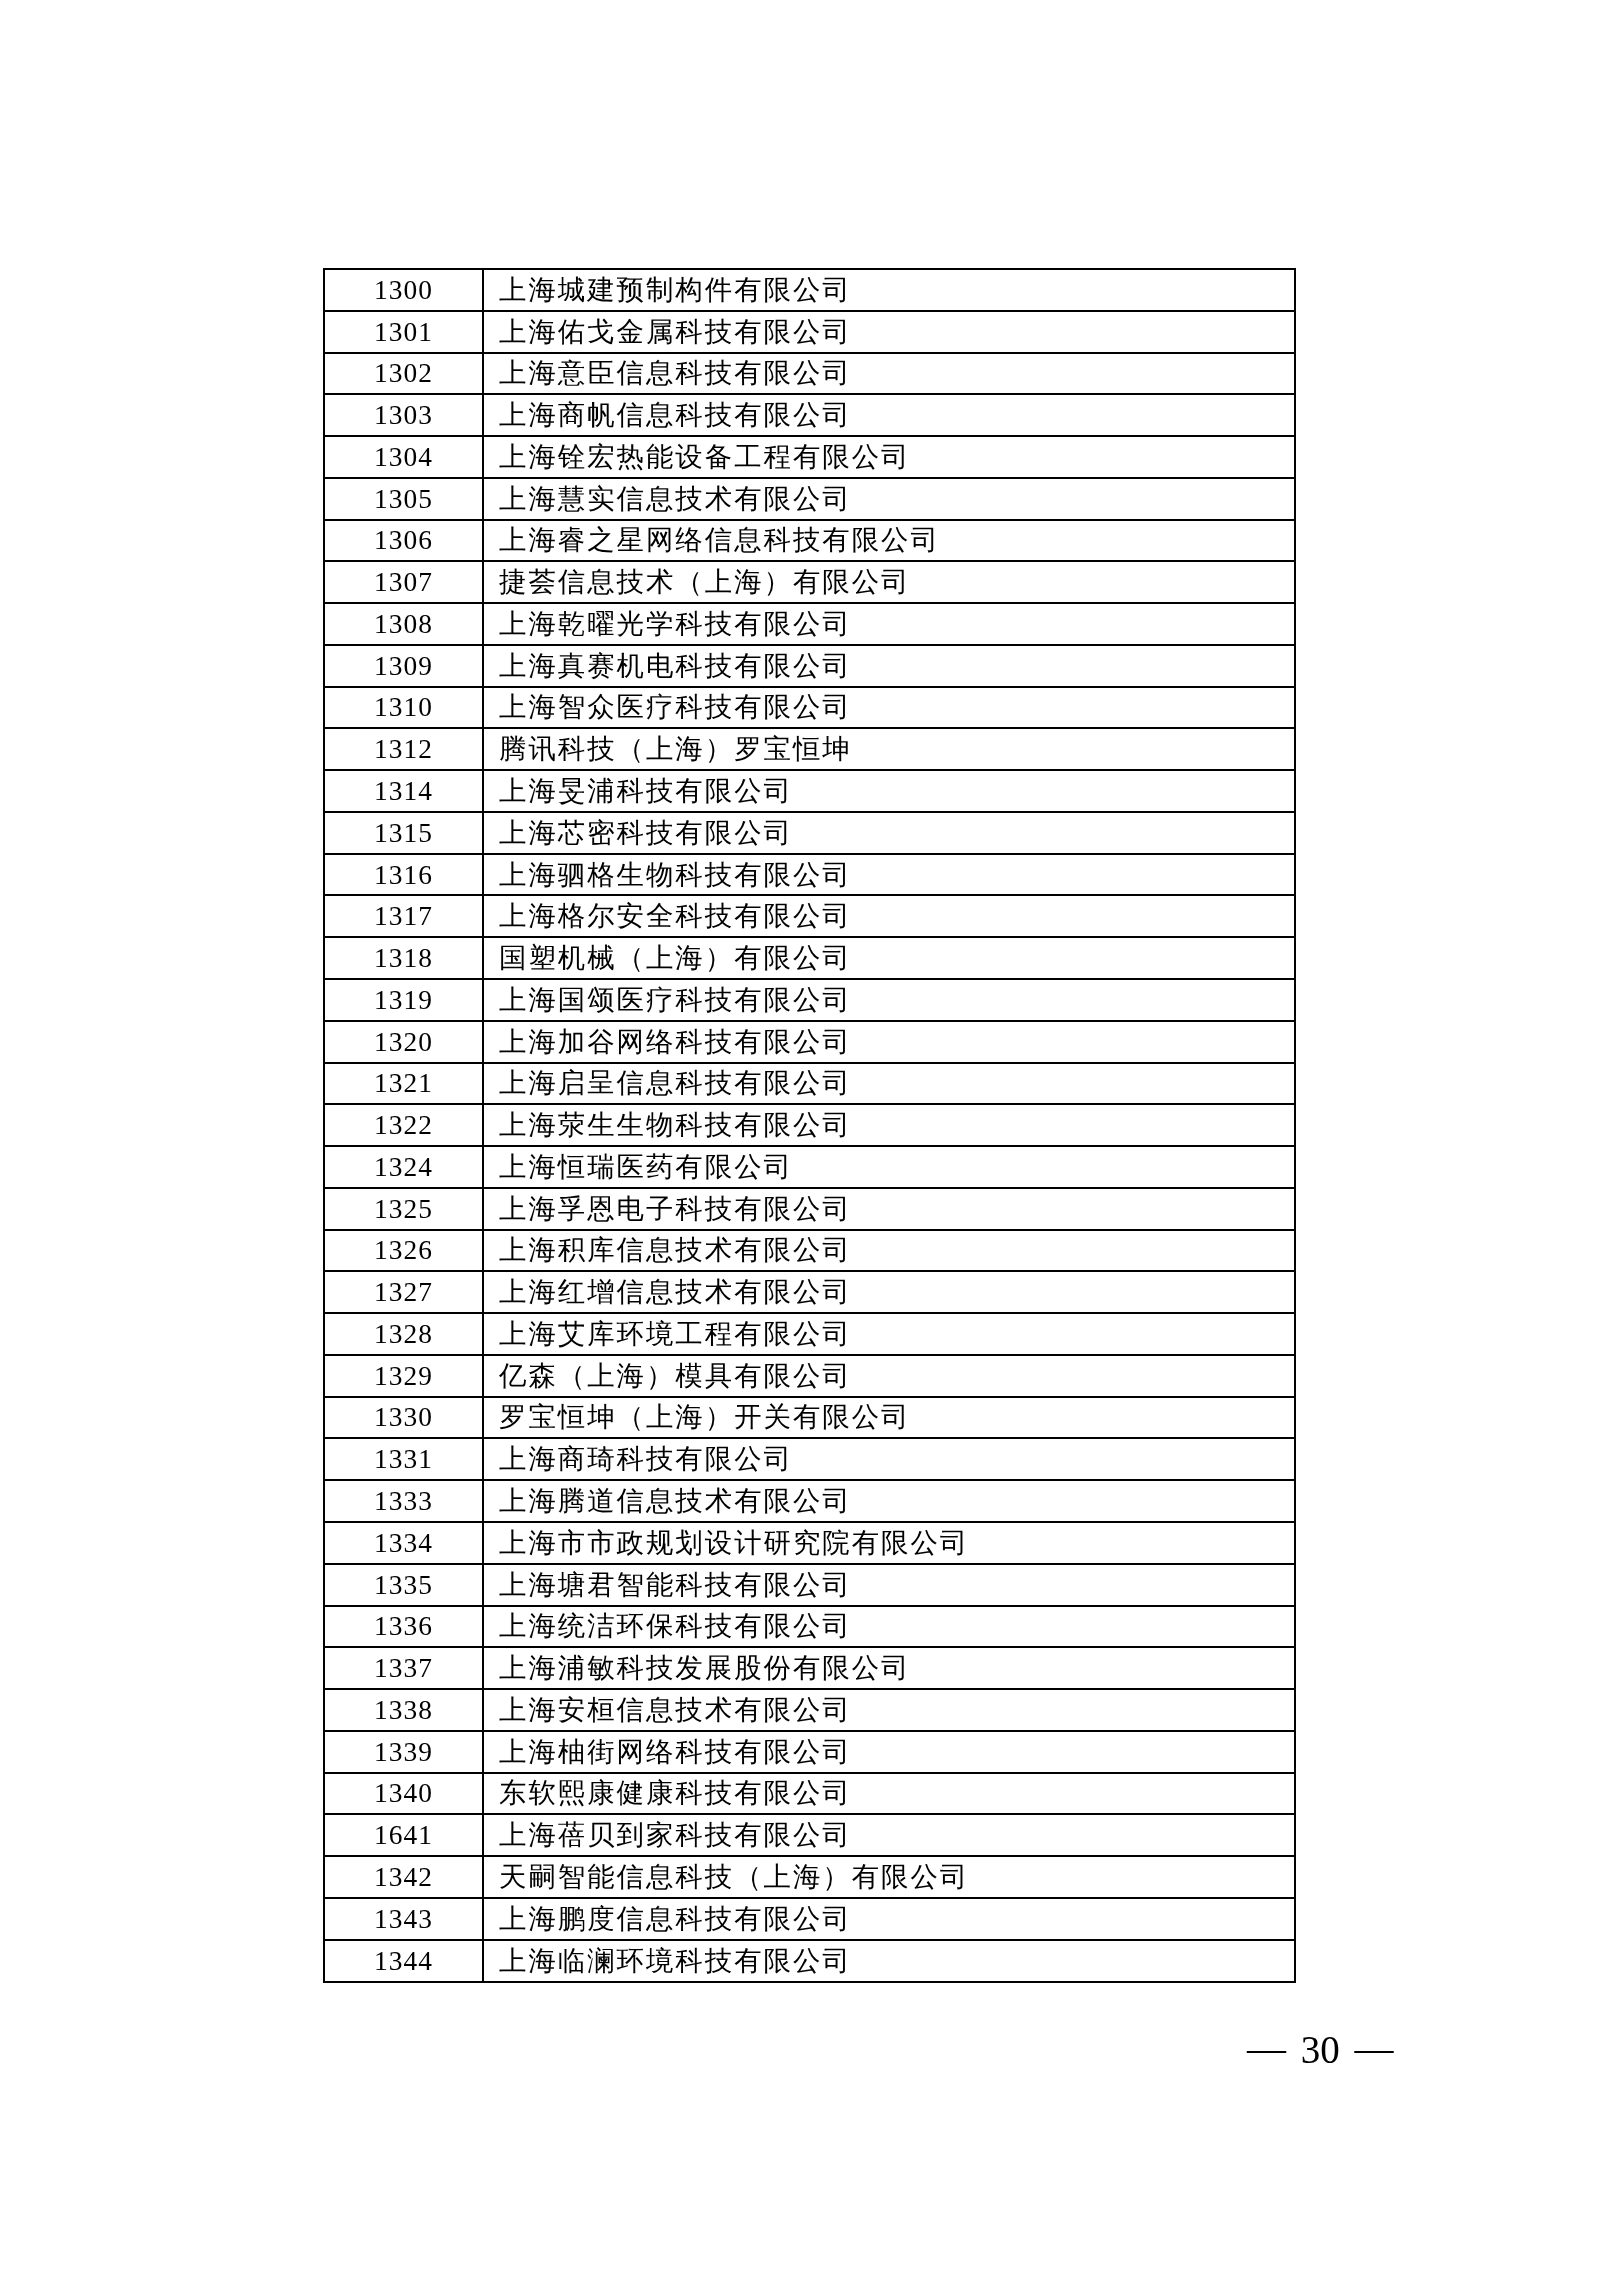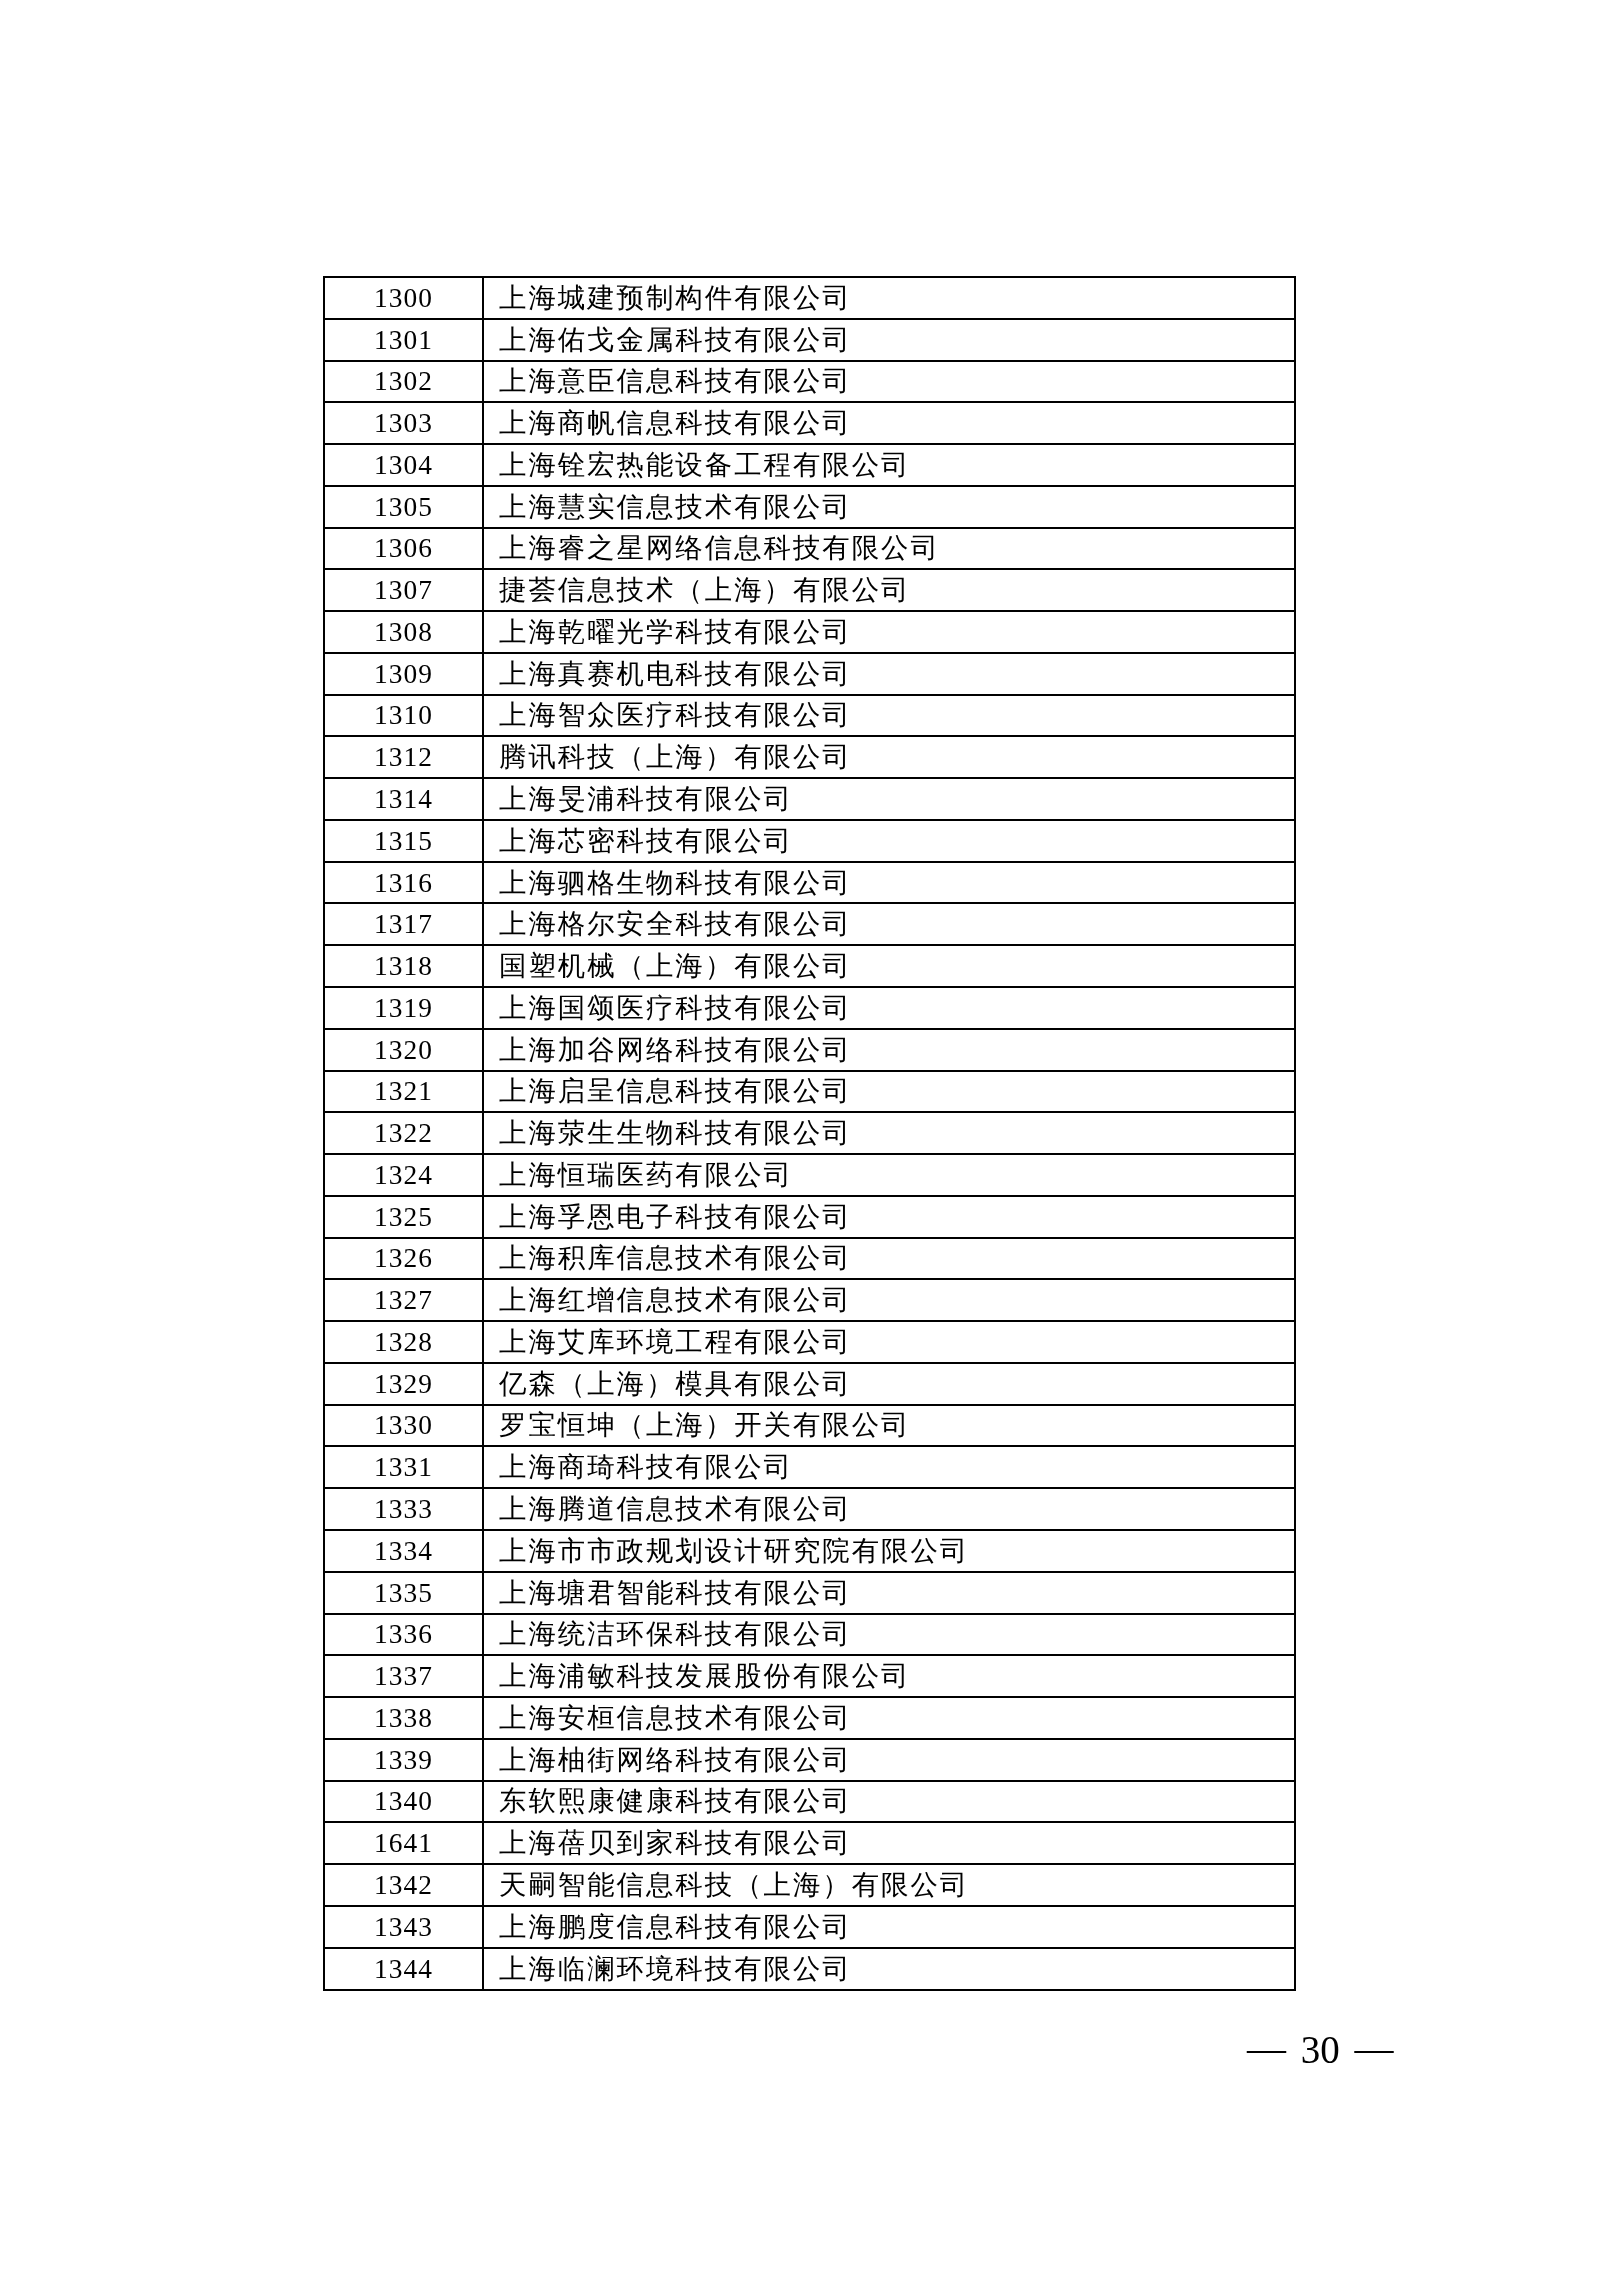--- a/index.html
+++ b/index.html
@@ -12,21 +12,21 @@
     width: 1621px;
     height: 2293px;
     background: #ffffff;
     font-family: "Liberation Serif", "DejaVu Serif", serif;
     color: #000000;
     overflow: hidden;
   }
   table.company-table {
     position: absolute;
     left: 323px;
-    top: 276px;
+    top: 268px;
     width: 970px;
     height: 1715px;
     border-collapse: collapse;
     table-layout: fixed;
   }
   table.company-table td {
     border-left: 2px solid #000;
     border-right: 2px solid #000;
     border-top: 2.9px solid #000;
     border-bottom: 2.9px solid #000;
@@ -111,21 +111,21 @@
         <tr>
     <td class="col-no"><span>1309</span></td>
     <td class="col-name"><span>上海真赛机电科技有限公司</span></td>
   </tr>
         <tr>
     <td class="col-no"><span>1310</span></td>
     <td class="col-name"><span>上海智众医疗科技有限公司</span></td>
   </tr>
         <tr>
     <td class="col-no"><span>1312</span></td>
-    <td class="col-name"><span>腾讯科技（上海）有限公司</span></td>
+    <td class="col-name"><span>腾讯科技（上海）罗宝恒坤</span></td>
   </tr>
         <tr>
     <td class="col-no"><span>1314</span></td>
     <td class="col-name"><span>上海旻浦科技有限公司</span></td>
   </tr>
         <tr>
     <td class="col-no"><span>1315</span></td>
     <td class="col-name"><span>上海芯密科技有限公司</span></td>
   </tr>
         <tr>

